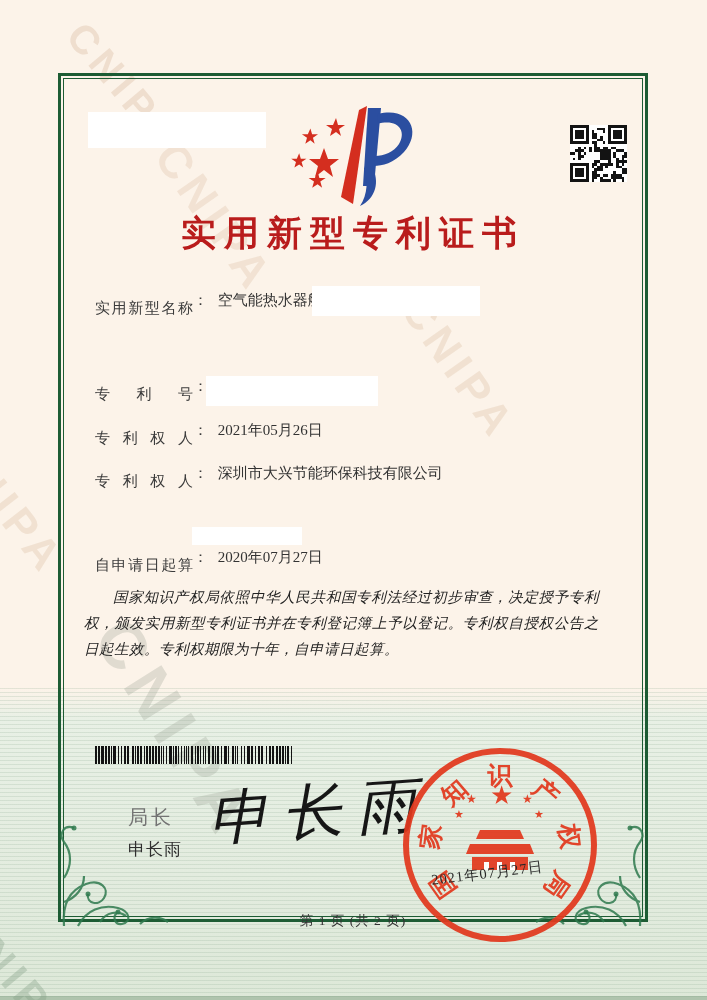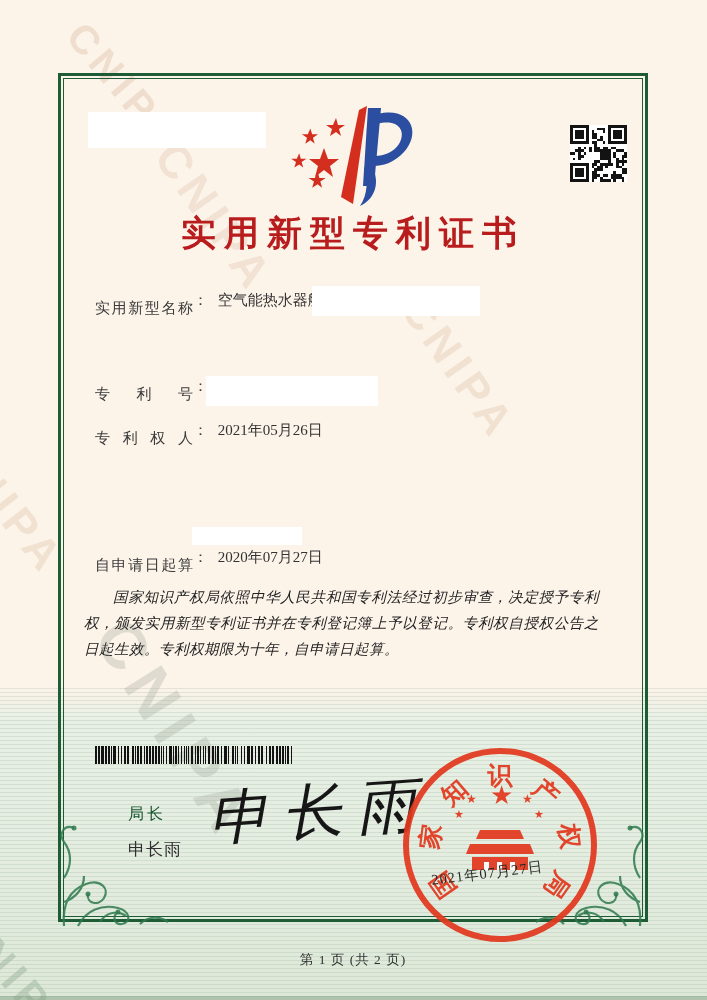--- a/index.html
+++ b/index.html
@@ -52,21 +52,21 @@
   
   .body-text{position:absolute;left:84px;top:584px;width:515px;z-index:4;
     font-size:14.5px;line-height:26px;color:#222;text-align:justify;
     font-style:italic;letter-spacing:0.5px;}
   .body-text p{margin:0;text-indent:2em;}
 
   
   .barcode{position:absolute;left:95px;top:746px;width:200px;height:18px;z-index:4;}
 
   
-  .signer-title{position:absolute;left:128px;top:804px;z-index:4;font-size:16px;color:#14532d;letter-spacing:3px;}
+  .signer-title{position:absolute;left:128px;top:804px;z-index:4;font-size:20px;color:#737373;letter-spacing:3px;}
   .signer-name{position:absolute;left:128px;top:838px;z-index:4;font-size:17px;color:#2f2f2f;letter-spacing:1px;}
   .signature{position:absolute;left:208px;top:772px;z-index:4;font-size:60px;color:#161616;
     letter-spacing:14px;transform:rotate(-4deg);font-style:italic;white-space:nowrap;}
 
   
   .ornament{position:absolute;z-index:3;}
   .orn-left{left:56px;top:818px;}
   .orn-right{left:518px;top:818px;transform:scaleX(-1);}
 
   
@@ -79,21 +79,21 @@
   .em-big{left:50px;top:-4px;font-size:26px;}
   .em-s1{left:26px;top:8px;font-size:12px;}
   .em-s2{left:82px;top:8px;font-size:12px;}
   .em-s3{left:14px;top:24px;font-size:11px;}
   .em-s4{left:94px;top:24px;font-size:11px;}
   .em-gate{position:absolute;left:22px;top:46px;}
   .seal-date{position:absolute;left:28px;top:116px;z-index:7;font-size:14.5px;color:#1a1a1a;
     letter-spacing:1px;transform:rotate(-7deg);white-space:nowrap;}
 
   
-  .page-num{position:absolute;left:58px;top:951px;width:590px;text-align:center;z-index:4;
+  .page-num{position:absolute;left:58px;top:912px;width:590px;text-align:center;z-index:4;
     font-size:13.5px;color:#333;letter-spacing:1px;}
   .cont-note{position:absolute;left:0;top:945px;width:707px;text-align:center;z-index:4;
     font-size:14px;color:#3a3a3a;letter-spacing:3px;font-style:italic;}
 </style>
 </head>
 <body>
 
 <div id="page">
 
   <div class="green-band"></div>
@@ -264,20 +264,24 @@
     <span class="fvalue">空气能热水器舱</span>
   </div>
   <div class="field-row" style="top:375px">
     <span class="flabel">专利号</span><span class="fcolon">：</span>
     <span class="fvalue">2019</span>
   </div>
   <div class="field-row" style="top:419px">
     <span class="flabel">专利权人</span><span class="fcolon">：</span>
     <span class="fvalue">2021年05月26日</span>
   </div>
+  <div class="field-row" style="top:462px">
+    <span class="flabel">专利权人</span><span class="fcolon">：</span>
+    <span class="fvalue">深圳市大兴节能环保科技有限公司</span>
+  </div>
   <div class="field-row" style="top:546px">
     <span class="flabel">自申请日起算</span><span class="fcolon">：</span>
     <span class="fvalue">2020年07月27日</span>
   </div>
 
   <div class="redact redact-certno"></div>
   <div class="redact redact-name"></div>
   <div class="redact redact-patno"></div>
   <div class="redact redact-small"></div>
 

